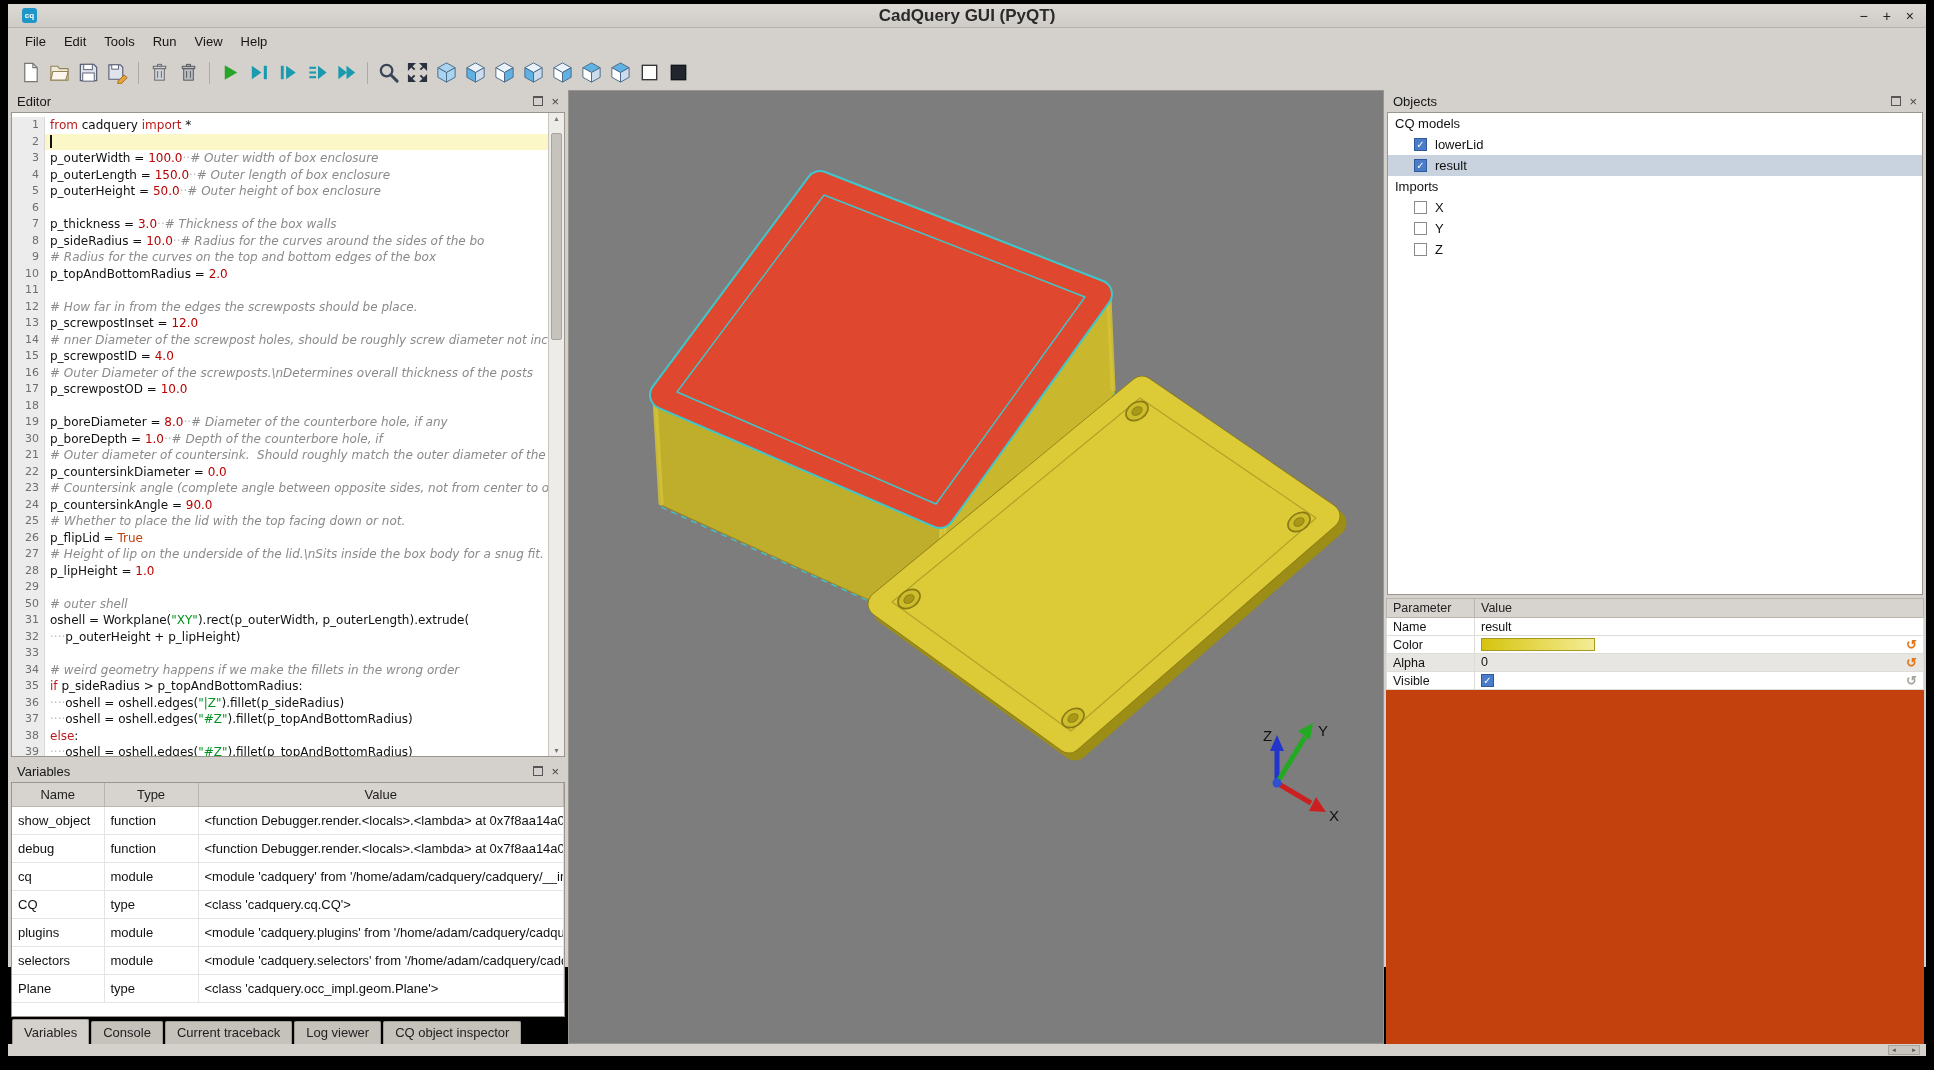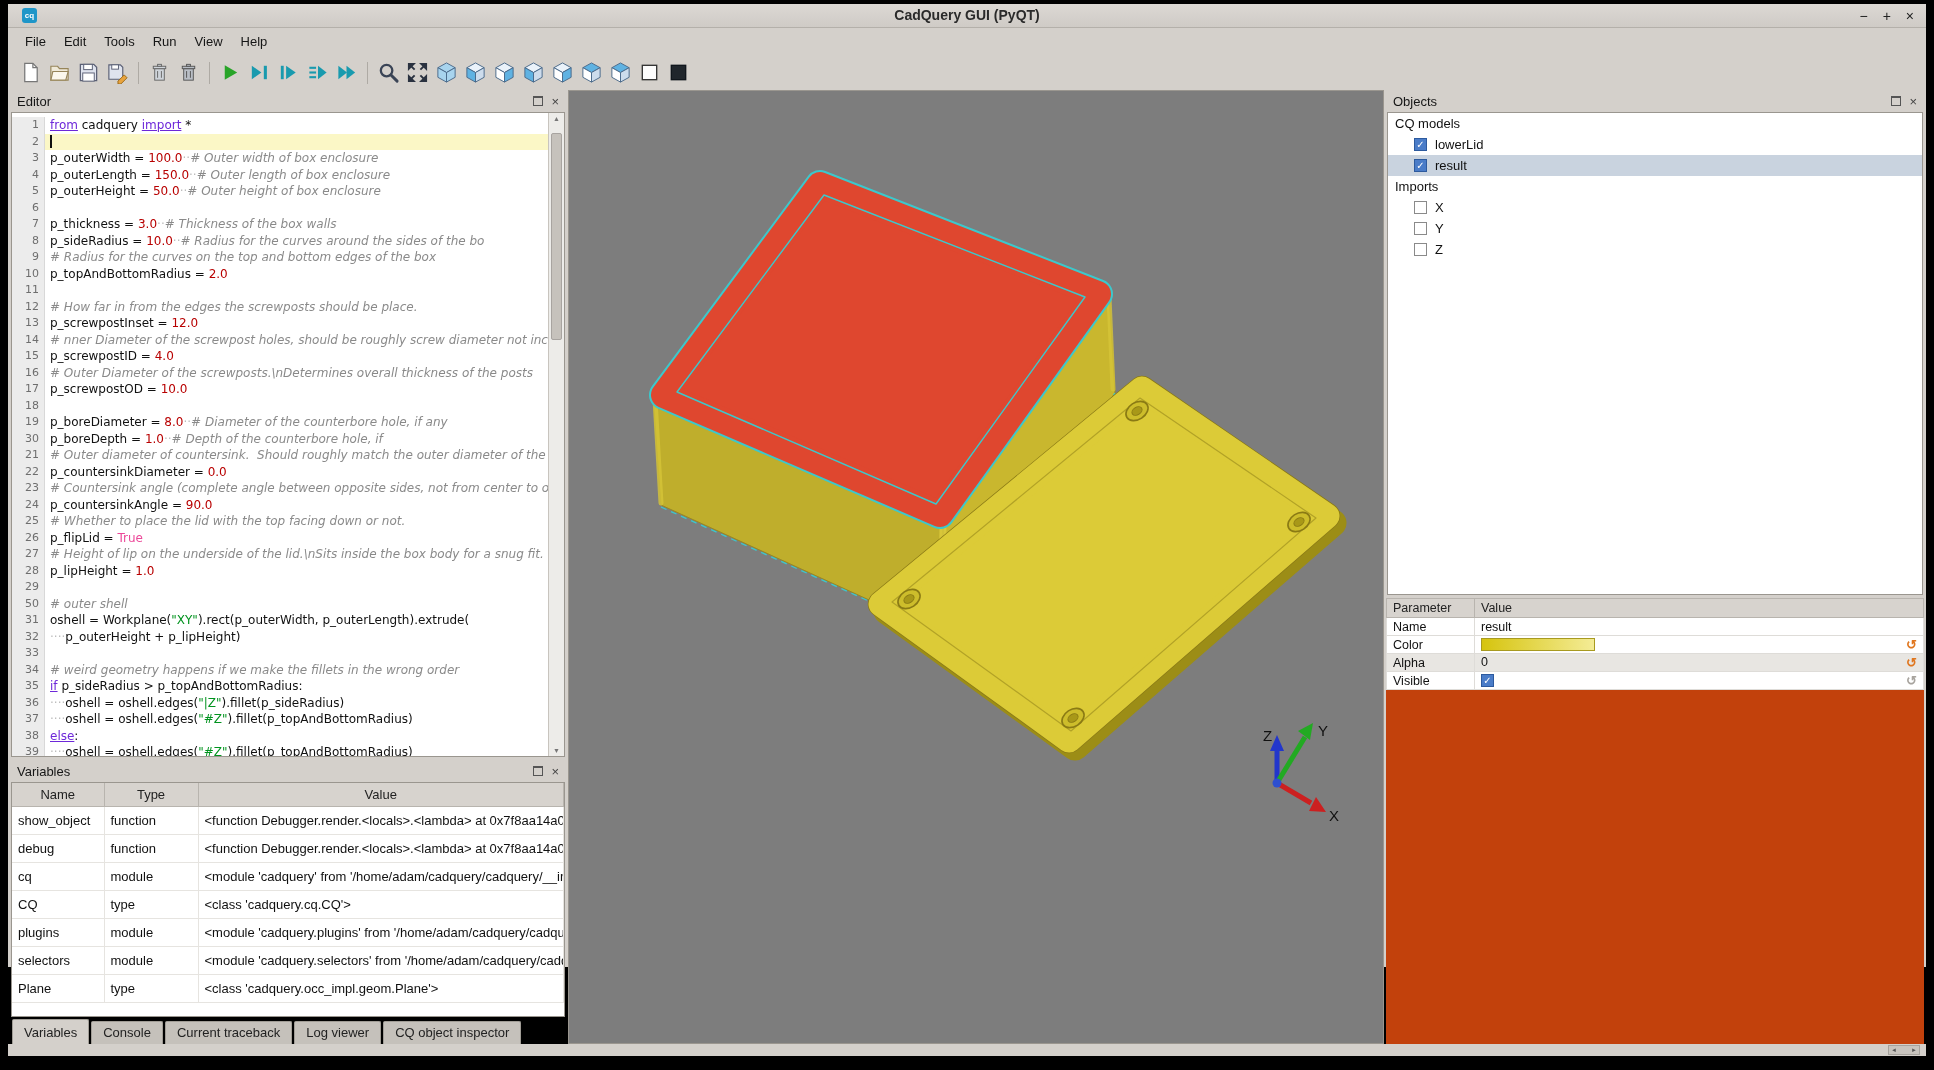--- a/index.html
+++ b/index.html
@@ -6,21 +6,21 @@
     font-family:"Liberation Sans",sans-serif;}
   .window{position:absolute;left:8px;top:4px;width:1918px;height:963px;background:#d4d0cb;}
 
   
   .titlebar{position:relative;height:23px;background:linear-gradient(#dcd8d4,#cfcbc6);
     border-bottom:1px solid #b4b0aa;}
   .app-logo{position:absolute;left:14px;top:4px;width:15px;height:15px;background:#1f96c8;
     border-radius:3px;color:#fff;font-size:8px;font-weight:bold;display:flex;align-items:center;
     justify-content:center;}
   .title{position:absolute;left:0;right:0;top:0;height:23px;line-height:23px;text-align:center;
-    font-weight:bold;font-size:14px;color:#2a2a2a;}
+    font-weight:bold;font-size:17px;color:#2a2a2a;}
   .win-controls{position:absolute;right:12px;top:0;height:23px;display:flex;align-items:center;
     gap:15px;font-size:14px;color:#222;z-index:2;}
 
   
   .menubar{height:26px;display:flex;align-items:center;padding-left:8px;font-size:13px;color:#161616;}
   .menu-item{padding:3px 9px;}
   .toolbar{height:37px;display:flex;align-items:center;padding-left:8px;}
   .tb-icon{width:25px;height:25px;margin:0 2px;display:flex;align-items:center;justify-content:center;}
   .tb-sep{width:1px;height:22px;background:#aeaaa4;margin:0 6px;}
 
@@ -35,22 +35,22 @@
 
   
   .editor-panel{left:2px;top:86px;width:556px;height:668px;}
   #code-lines{position:absolute;left:0;top:0;right:15px;bottom:0;padding-top:4px;overflow:hidden;}
   .cl{display:flex;height:16.5px;line-height:16.5px;font-family:"DejaVu Sans",sans-serif;
     font-size:12px;white-space:pre;}
   .ln{width:27px;flex:none;background:#ececec;color:#6e6e6e;text-align:right;padding-right:5px;
     font-size:11px;border-right:1px solid #d8d8d8;}
   .ct{flex:1;padding-left:5px;}
   .cl.cur .ct{background:#fbf7c6;}
-  .tok-k{color:#6d28d9;text-decoration:underline;} .tok-n{color:#b80000;} .tok-c{color:#8a8a8a;font-style:italic;}
-  .tok-s{color:#00931e;} .tok-b{color:#ec4899;} .tok-p{color:#111;} .tok-w{color:#bcbcbc;}
+  .tok-k{color:#b91c1c;} .tok-n{color:#b80000;} .tok-c{color:#8a8a8a;font-style:italic;}
+  .tok-s{color:#00931e;} .tok-b{color:#c2410c;} .tok-p{color:#111;} .tok-w{color:#bcbcbc;}
   .caret{display:inline-block;width:1.5px;height:13px;background:#111;vertical-align:-2px;}
   .vscroll{position:absolute;right:0;top:0;bottom:0;width:15px;background:#edece9;
     border-left:1px solid #c8c4be;}
   .vthumb{position:absolute;left:2px;right:2px;top:20px;height:205px;background:#c6c2bc;
     border:1px solid #a8a4a0;border-radius:2px;}
   .varr{position:absolute;left:0;right:0;text-align:center;font-size:7px;color:#777;}
 
   
   .variables-panel{left:2px;top:756px;width:556px;height:258px;}
   table{border-collapse:collapse;}

